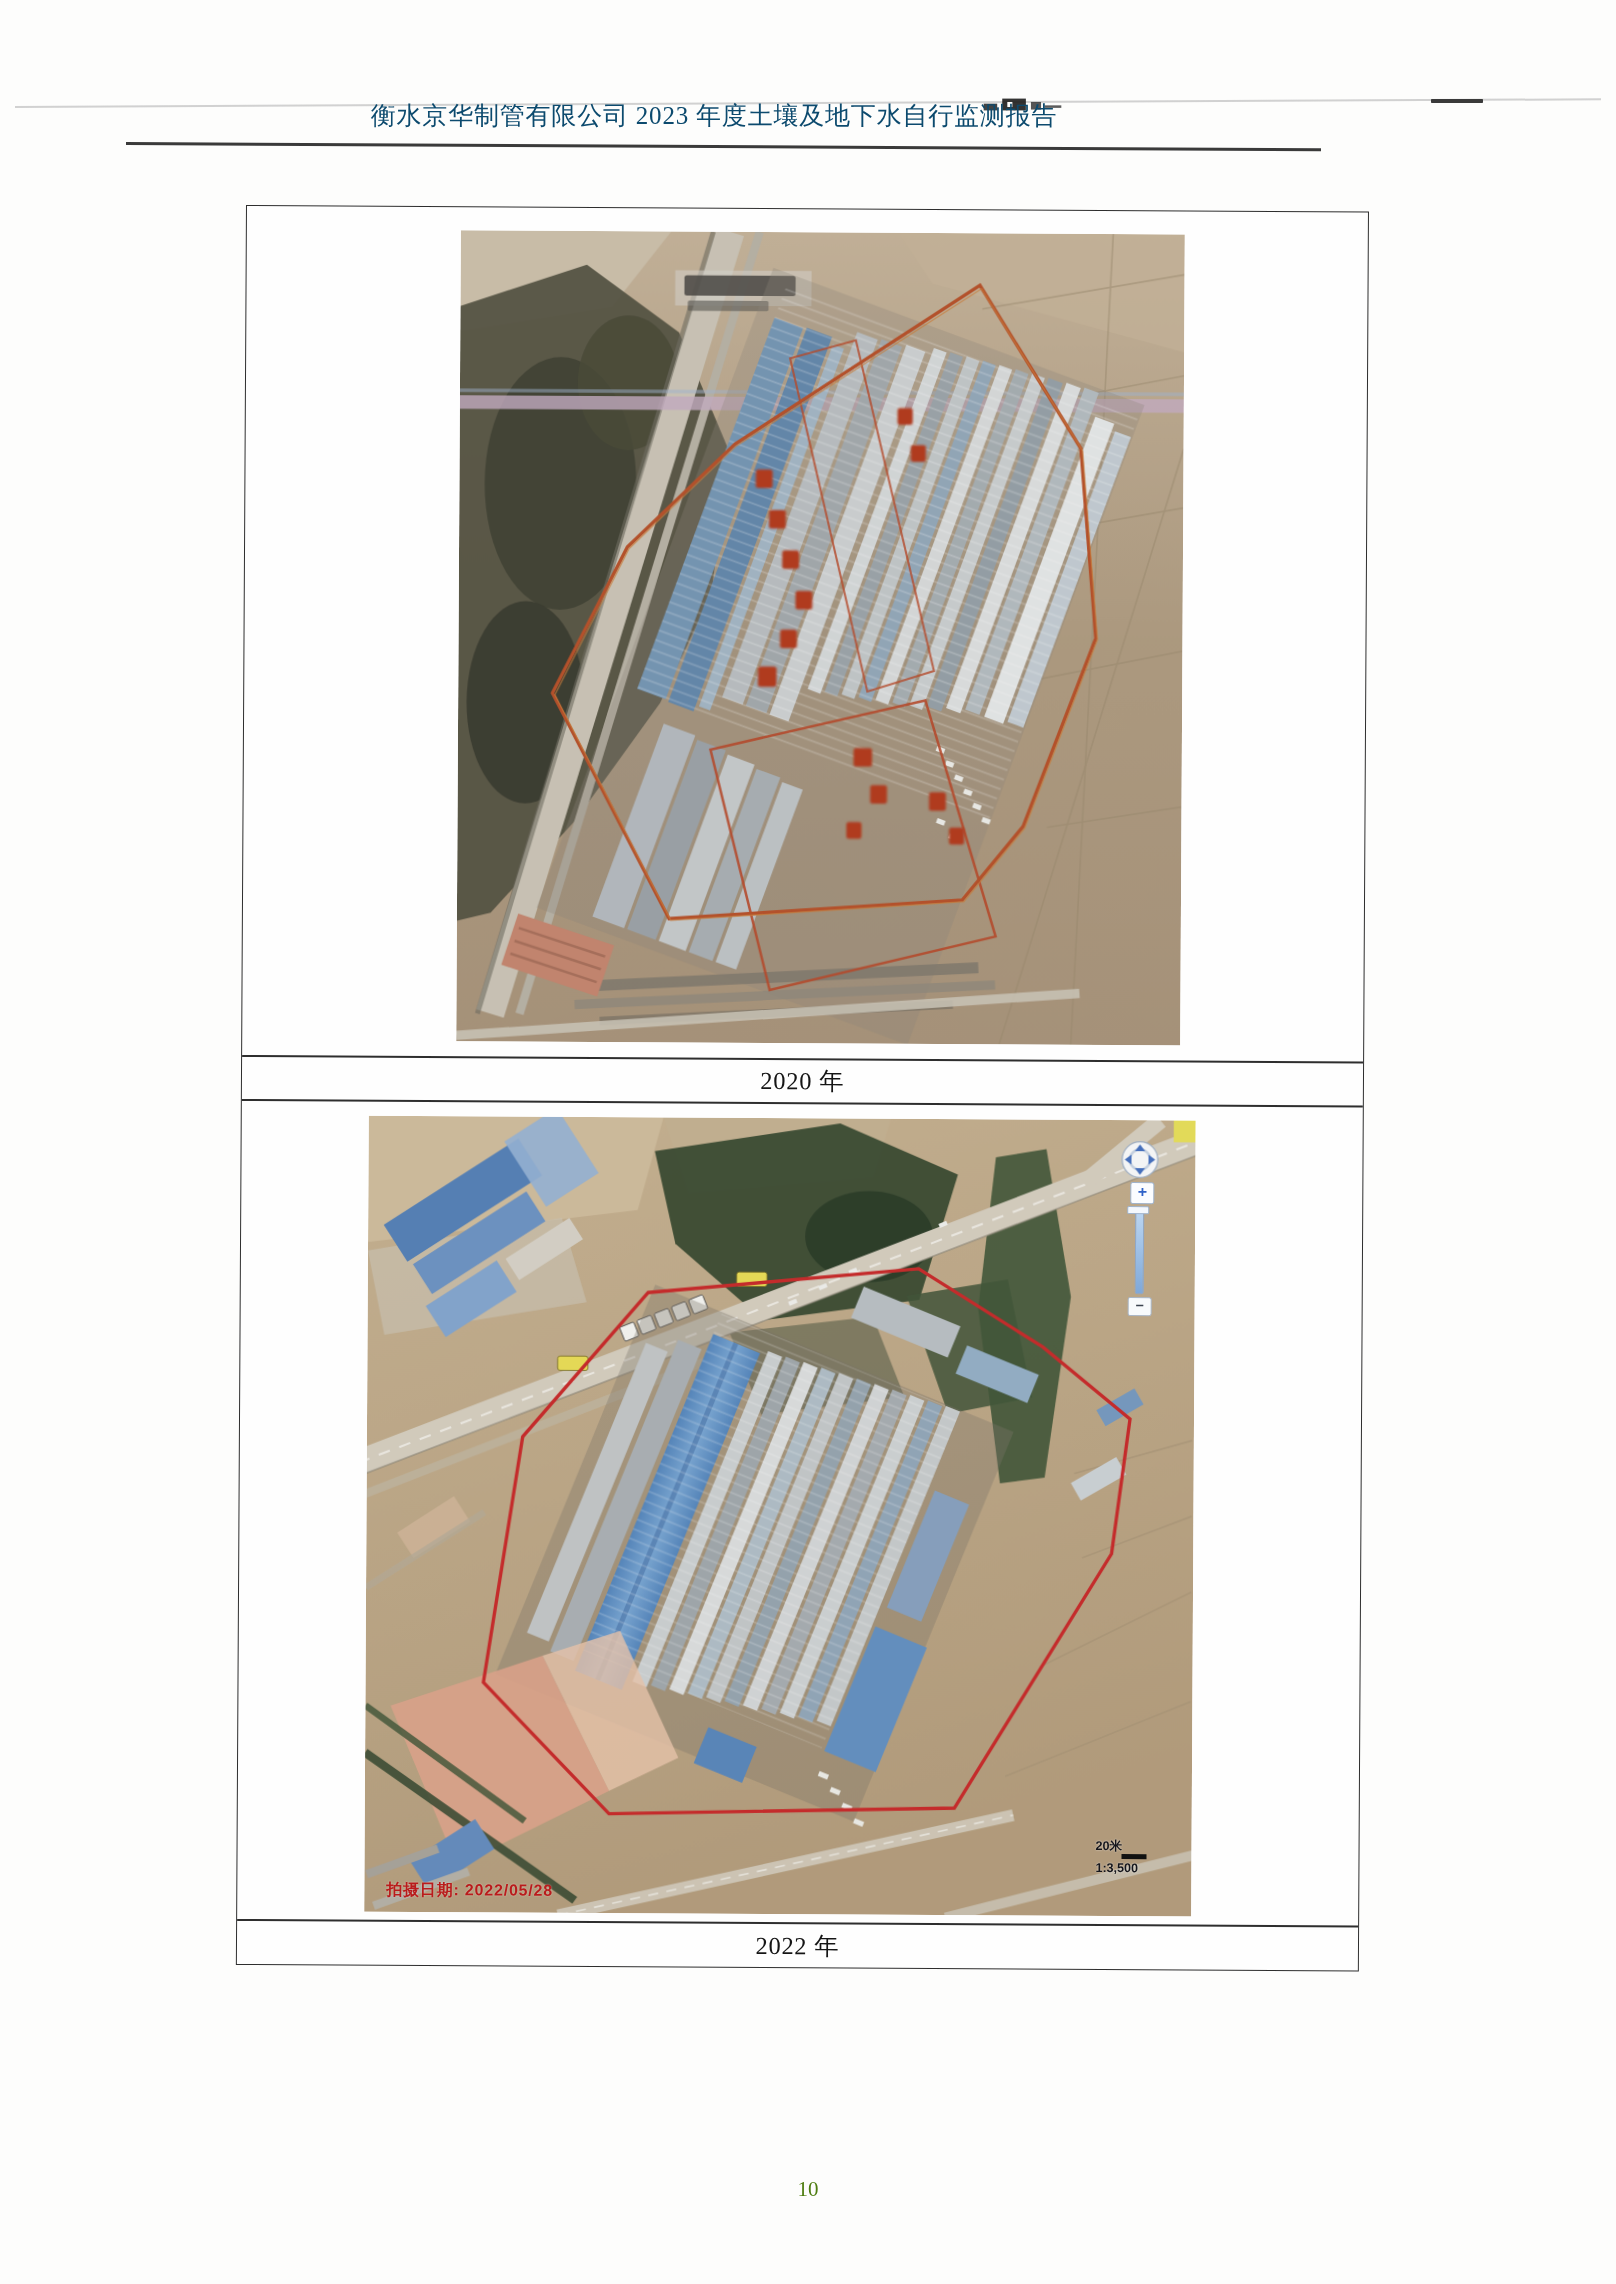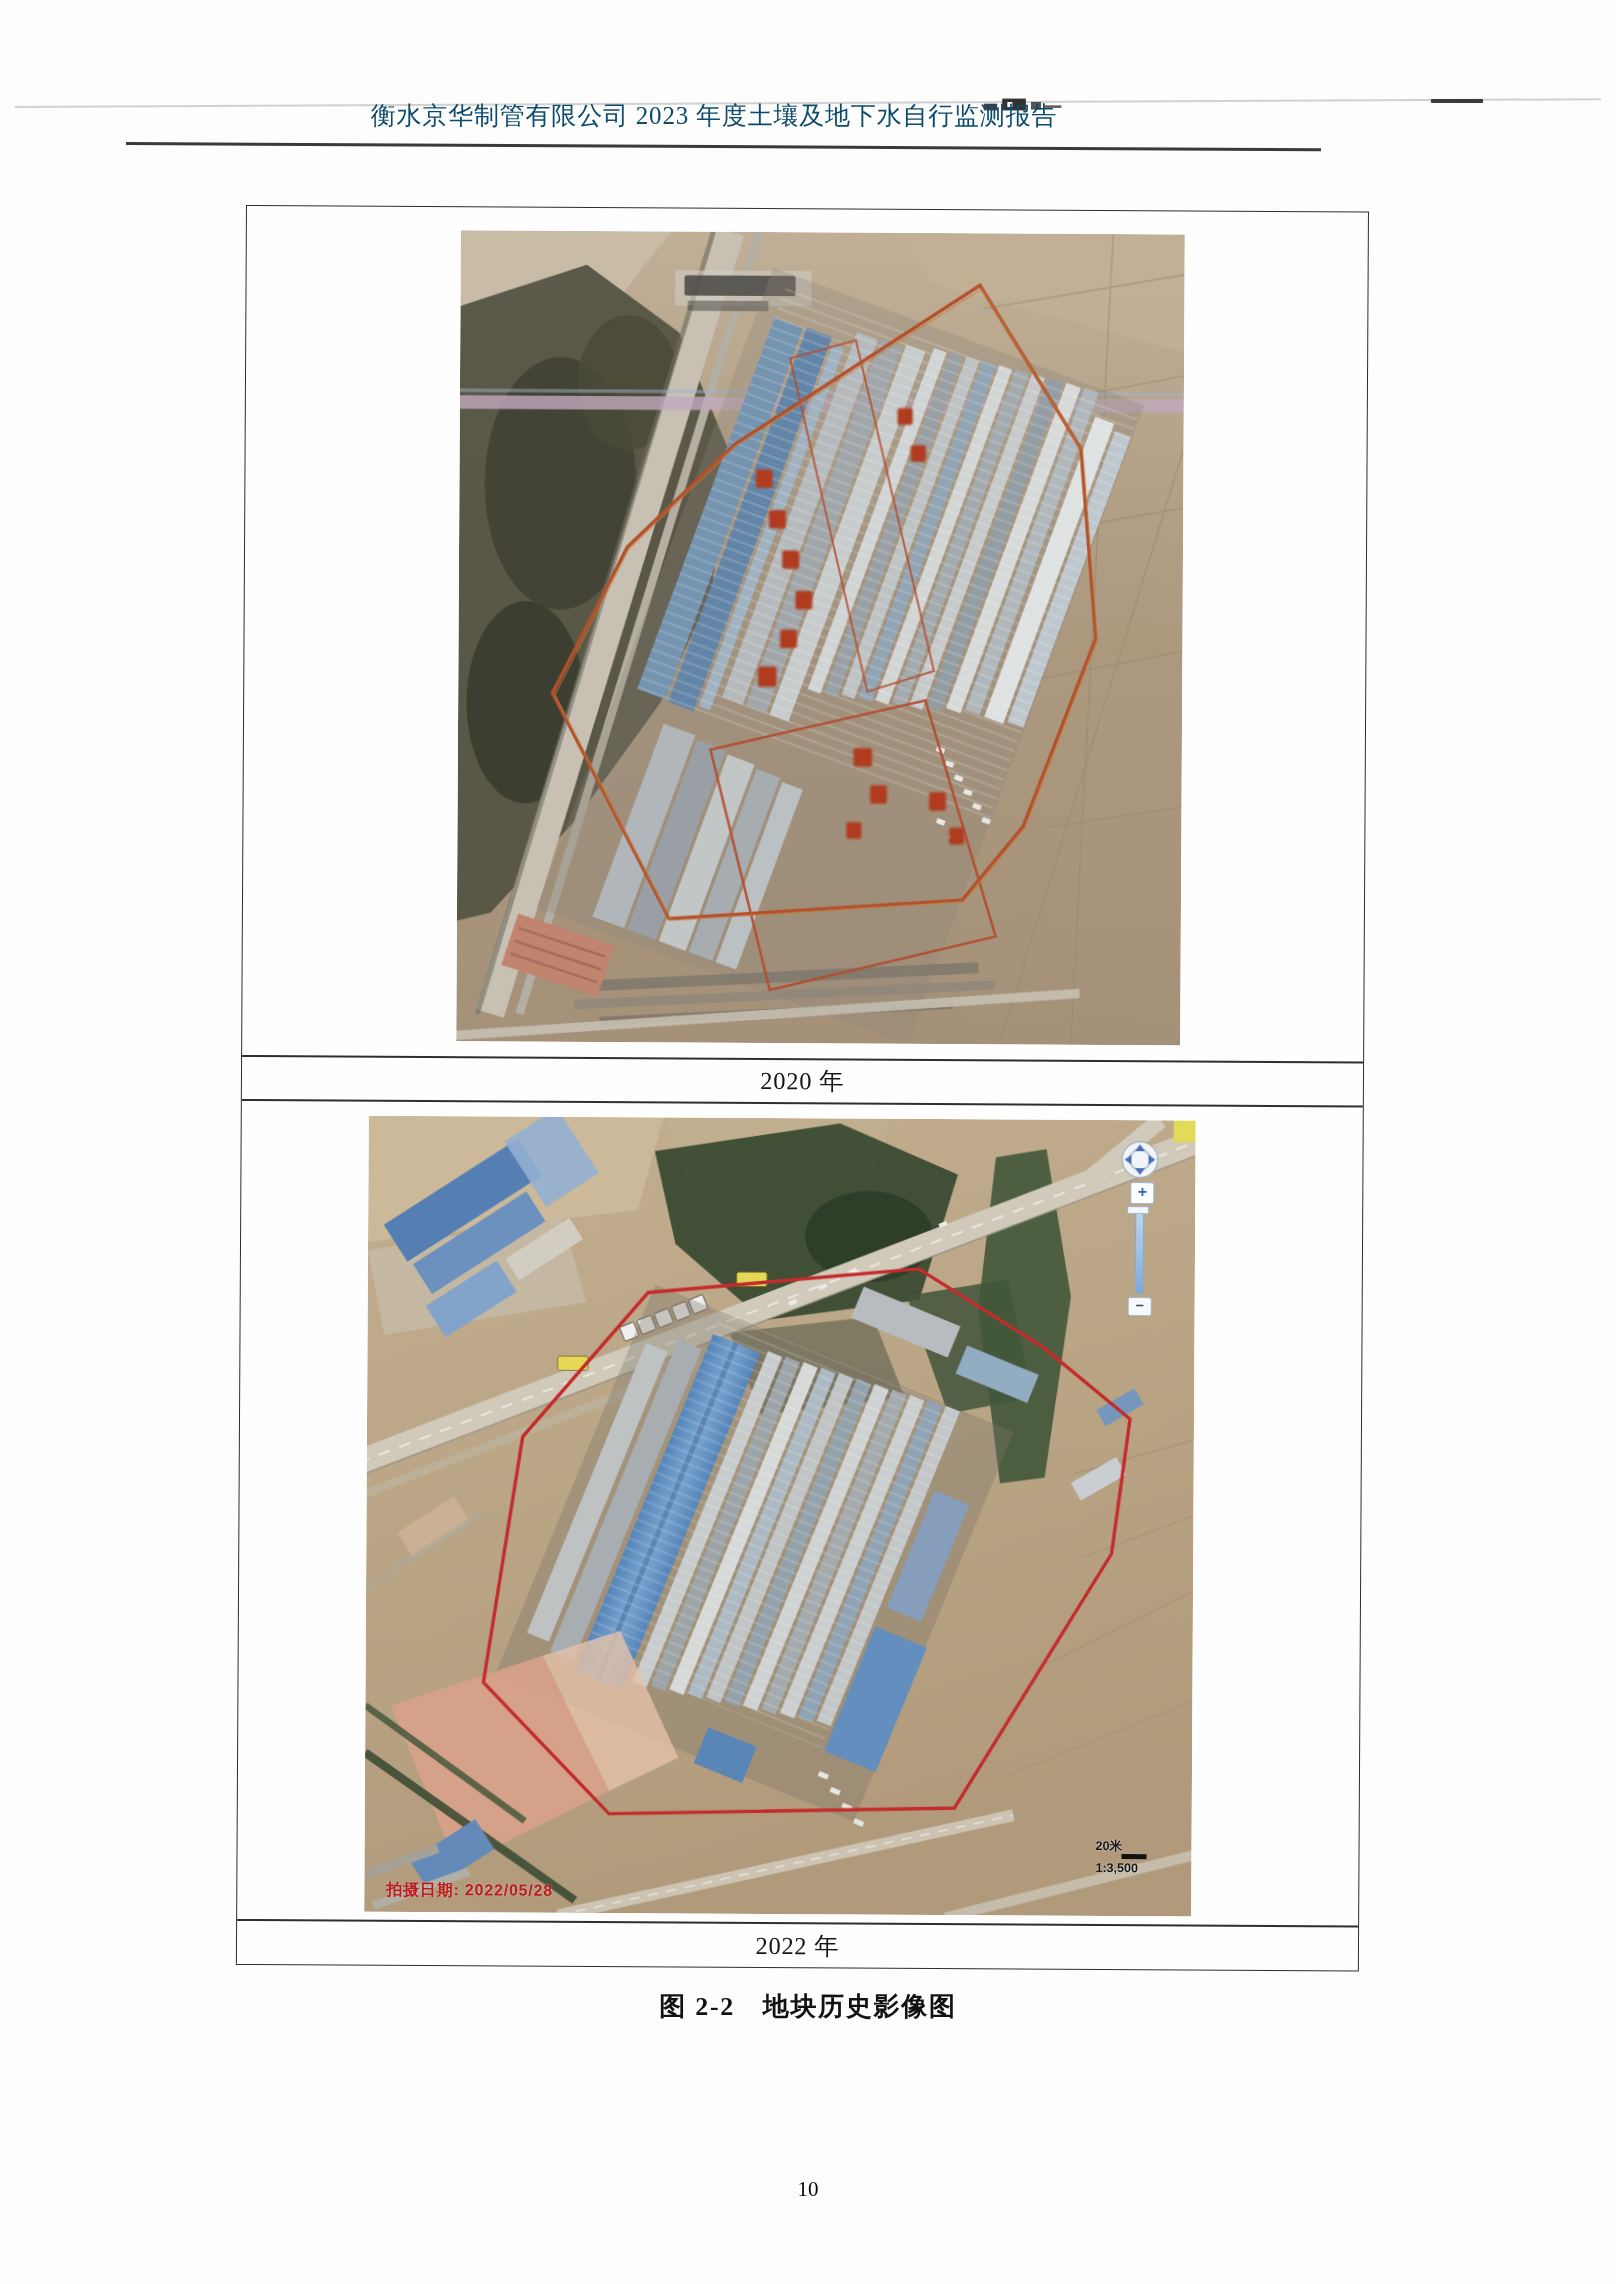--- a/index.html
+++ b/index.html
@@ -98,21 +98,21 @@
   }
 
   
   .figure-caption{
     left:0;top:1989px;width:1616px;text-align:center;
     font-size:26px;font-weight:bold;color:#111;
     letter-spacing:1.7px;white-space:pre;
   }
   .page-number{
     left:0;top:2177px;width:1616px;text-align:center;
-    font-size:21px;color:#000000;
+    font-size:21px;color:#4d7c0f;
   }
 </style>
 </head>
 <body>
 
 <div class="page">
 
   <div class="abs hair-line"></div>
   <div class="abs top-dash"></div>
   <div class="abs artifact">
@@ -410,18 +410,17 @@
           <span>1:3,500</span>
         </div>
 
         <div class="ovl abs imagery-date">拍摄日期: 2022/05/28</div>
       </div>
     </div>
 
     <div class="row-caption-last">2022 年</div>
   </div>
 
-  <div class="abs figure-caption">图 2-2　地块历史影像图</div>
 
   <div class="abs page-number">10</div>
 
 </div>
 
 
 </body></html>

